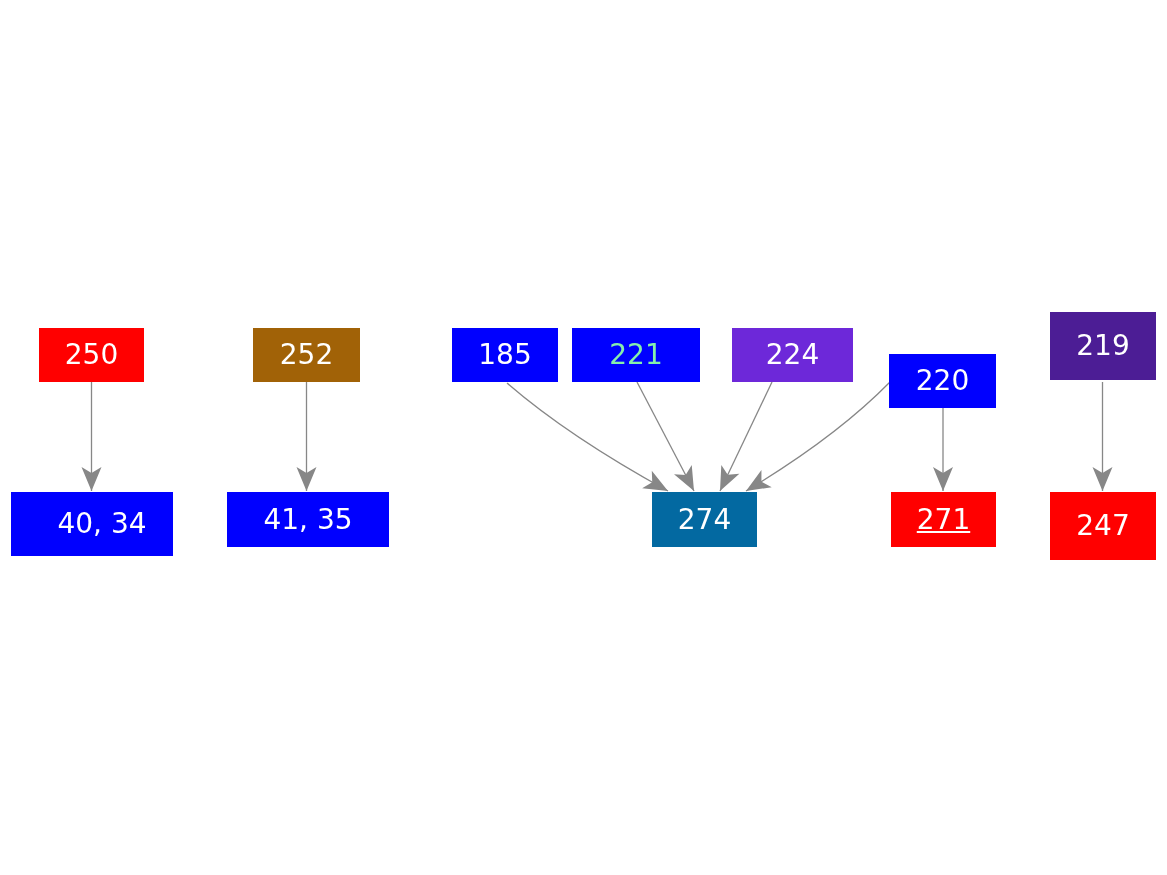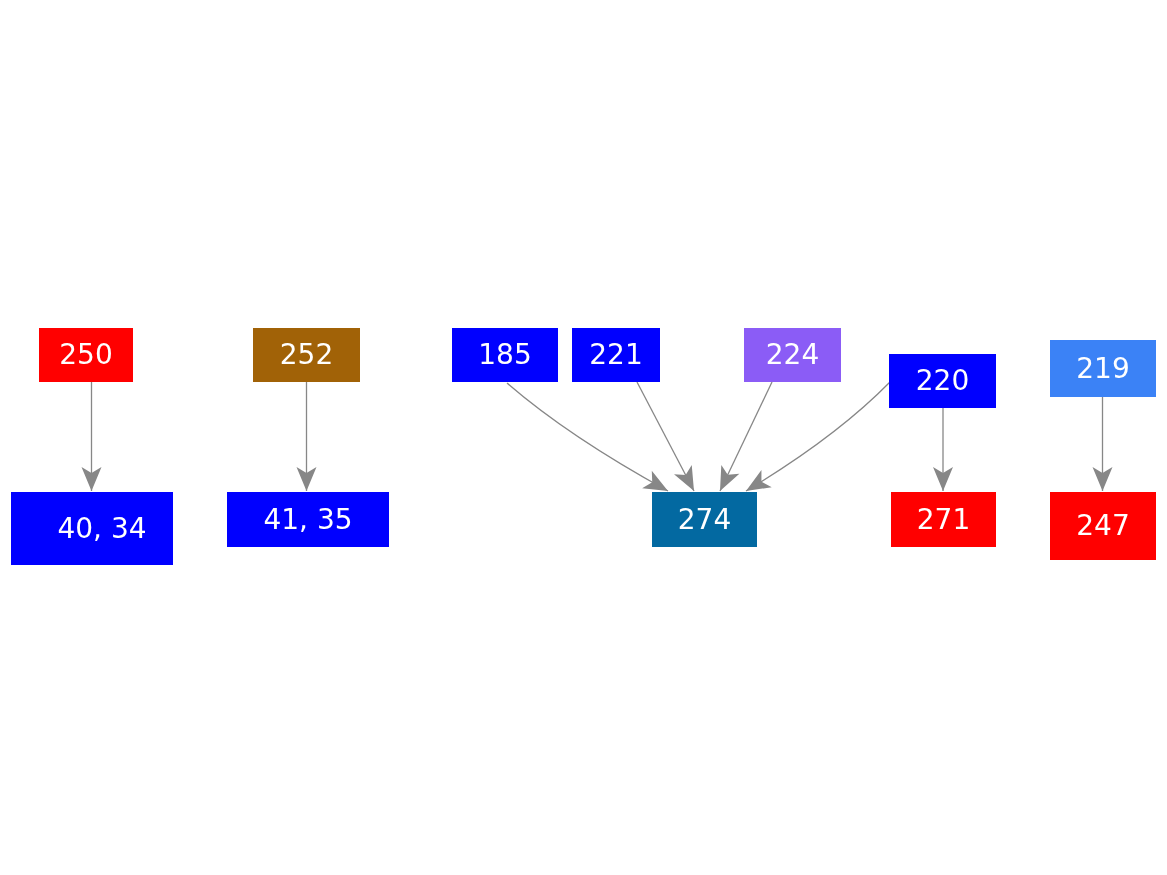--- a/index.html
+++ b/index.html
@@ -43,26 +43,26 @@
         <path d="M306.5,382 L306.5,491" fill="none" stroke="#878787" stroke-width="1.3" marker-end="url(#arrowhead)"></path>
         <path d="M507,383 Q568,436 668,491" fill="none" stroke="#878787" stroke-width="1.3" marker-end="url(#arrowhead)"></path>
         <path d="M637,382 L694,491" fill="none" stroke="#878787" stroke-width="1.3" marker-end="url(#arrowhead)"></path>
         <path d="M772,382 L720,491" fill="none" stroke="#878787" stroke-width="1.3" marker-end="url(#arrowhead)"></path>
         <path d="M890,382 Q836,437 746,491" fill="none" stroke="#878787" stroke-width="1.3" marker-end="url(#arrowhead)"></path>
         <path d="M943,382 L943,491" fill="none" stroke="#878787" stroke-width="1.3" marker-end="url(#arrowhead)"></path>
         <path d="M1102.5,382 L1102.5,491" fill="none" stroke="#878787" stroke-width="1.3" marker-end="url(#arrowhead)"></path>
       </g>
   </svg>
   <div id="nodes-layer">
-      <div class="node" style="left: 39px; top: 328px; width: 94px; height: 54px; background: rgb(255, 0, 0); color: rgb(255, 255, 255);">250</div>
+      <div class="node" style="left: 39px; top: 328px; width: 105px; height: 54px; background: rgb(255, 0, 0); color: rgb(255, 255, 255);">250</div>
       <div class="node" style="left: 253px; top: 328px; width: 107px; height: 54px; background: #a16207; color: rgb(255, 255, 255);">252</div>
       <div class="node" style="left: 412px; top: 328px; width: 106px; height: 54px; background: rgb(0, 0, 255); color: rgb(255, 255, 255); margin-left: 40px;">185</div>
-      <div class="node" style="left: 572px; top: 328px; width: 88px; height: 54px; background: rgb(0, 0, 255); color: #ffffff;">221</div>
-      <div class="node" style="left: 732px; top: 328px; width: 97px; height: 54px; background: #8b5cf6; color: rgb(255, 255, 255); margin-left: 12px;">224</div>
+      <div class="node" style="left: 572px; top: 328px; width: 128px; height: 54px; background: rgb(0, 0, 255); color: #86efac;">221</div>
+      <div class="node" style="left: 732px; top: 328px; width: 121px; height: 54px; background: #6d28d9; color: rgb(255, 255, 255);">224</div>
       <div class="node" style="left: 889px; top: 328px; width: 107px; height: 54px; background: rgb(0, 0, 255); color: rgb(255, 255, 255); margin-top: 26px;">220</div>
-      <div class="node" style="left: 1050px; top: 340px; width: 106px; height: 57px; background: #3b82f6; color: rgb(255, 255, 255);">219</div>
-      <div class="node" style="left: 11px; top: 492px; width: 162px; height: 73px; background: rgb(0, 0, 255); color: rgb(255, 255, 255); padding-left: 20px;">40, 34</div>
+      <div class="node" style="left: 1050px; top: 312px; width: 106px; height: 68px; background: #4c1d95; color: rgb(255, 255, 255);">219</div>
+      <div class="node" style="left: 11px; top: 492px; width: 162px; height: 64px; background: rgb(0, 0, 255); color: rgb(255, 255, 255); padding-left: 20px;">40, 34</div>
       <div class="node" style="left: 227px; top: 492px; width: 162px; height: 55px; background: rgb(0, 0, 255); color: rgb(255, 255, 255);">41, 35</div>
       <div class="node" style="left: 652px; top: 492px; width: 105px; height: 55px; background: #0369a1; color: rgb(255, 255, 255);">274</div>
-      <div class="node" style="left: 891px; top: 492px; width: 105px; height: 55px; background: rgb(255, 0, 0); color: rgb(255, 255, 255);">271</div>
+      <div class="node" style="left: 891px; top: 492px; width: 105px; height: 55px; background: rgb(255, 0, 0); color: rgb(255, 255, 255); text-decoration: underline;">271</div>
       <div class="node" style="left: 1050px; top: 492px; width: 106px; height: 68px; background: rgb(255, 0, 0); color: rgb(255, 255, 255);">247</div>
     </div>
 </div>
 
 </body></html>

